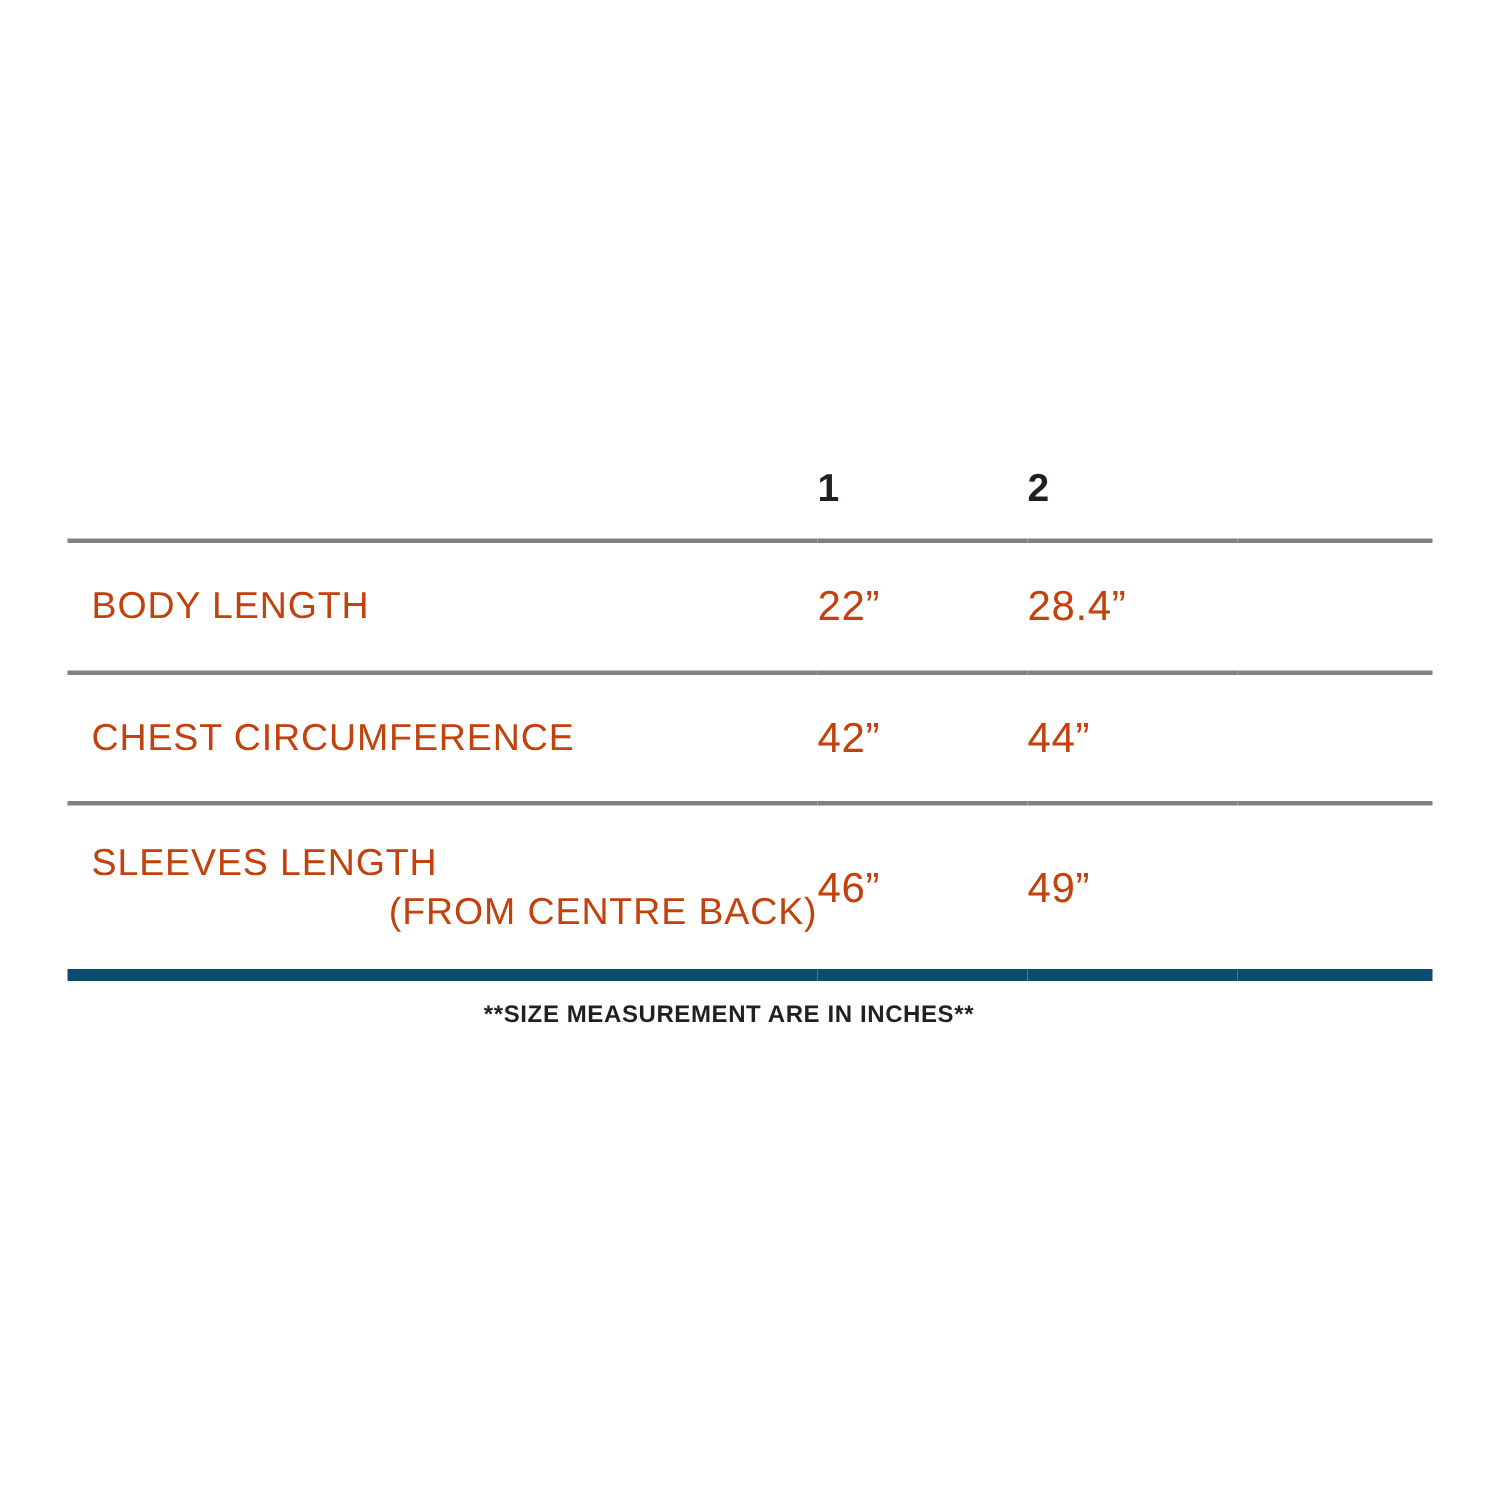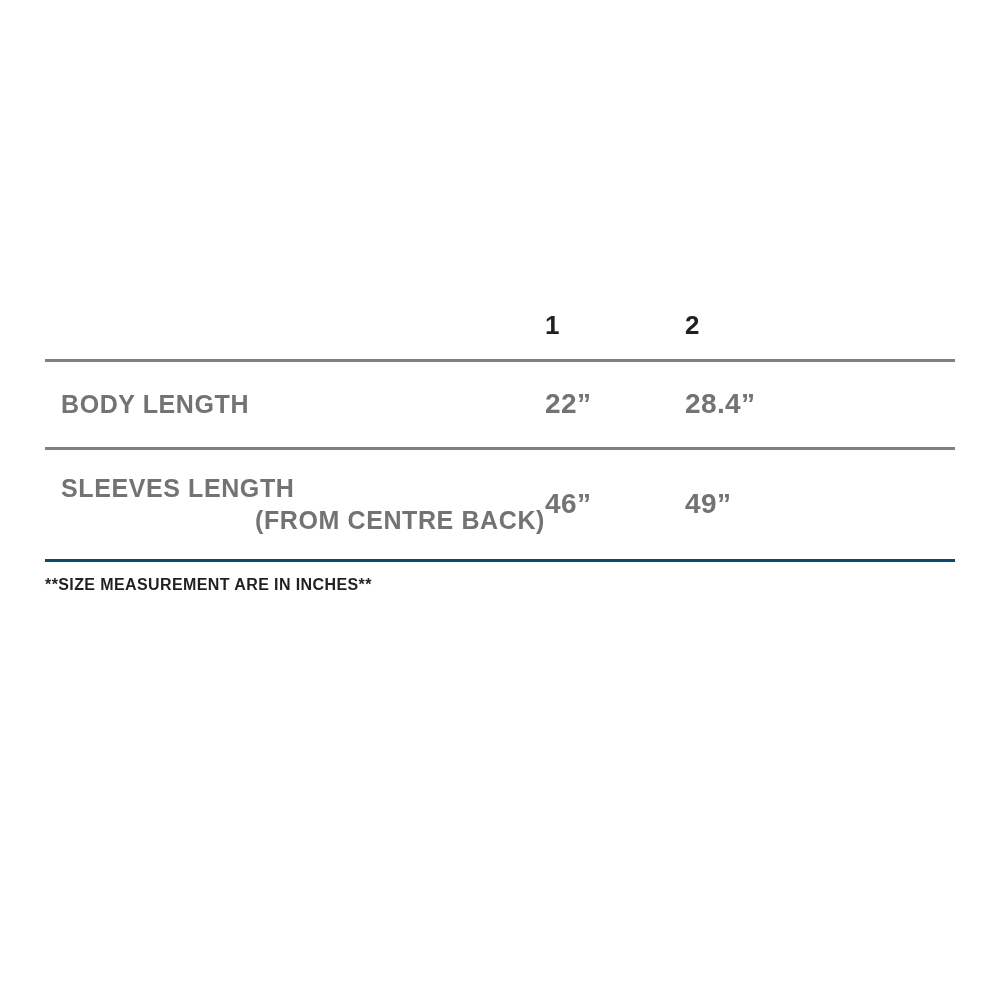--- a/index.html
+++ b/index.html
@@ -47,44 +47,44 @@
   thead th.col-head-label { padding-left: 16px; }
   thead th.col-head-val {
     text-align: left;
     padding-left: 0;
   }
   tbody tr {
     border-top: 3px solid #808080;
   }
   tbody td {
     font-size: 25px;
-    font-weight: bold;
+    font-weight: normal;
     letter-spacing: 0.6px;
-    color: #737373;
+    color: #c2410c;
     vertical-align: middle;
     padding: 26px 0 26px 0;
   }
   tbody td.row-label {
     padding-left: 16px;
     line-height: 1.3;
   }
   tbody td.row-value {
     font-size: 28px;
     letter-spacing: 0.4px;
   }
   tbody tr.last-row {
-    border-bottom: 3px solid #0c4a6e;
+    border-bottom: 8px solid #0c4a6e;
   }
   tbody tr.last-row td.row-label {
     padding-top: 22px;
     padding-bottom: 22px;
   }
   .note {
     margin-top: 14px;
-    text-align: left;
+    text-align: center;
     font-size: 16px;
     font-weight: bold;
     letter-spacing: 0.4px;
     color: #231f20;
     padding-right: 28px;
   }
   .label-line2 { display: block; text-align: right; }
 </style>
 </head>
 <body>
@@ -107,20 +107,26 @@
           <th></th>
         </tr>
       </thead>
       <tbody>
         <tr>
           <td class="row-label">BODY LENGTH</td>
           <td class="row-value">22”</td>
           <td class="row-value">28.4”</td>
           <td></td>
         </tr>
+        <tr>
+          <td class="row-label">CHEST CIRCUMFERENCE</td>
+          <td class="row-value">42”</td>
+          <td class="row-value">44”</td>
+          <td></td>
+        </tr>
         <tr class="last-row">
           <td class="row-label">
             <span>SLEEVES LENGTH</span>
             <span class="label-line2">(FROM CENTRE BACK)</span>
           </td>
           <td class="row-value">46”</td>
           <td class="row-value">49”</td>
           <td></td>
         </tr>
       </tbody>

